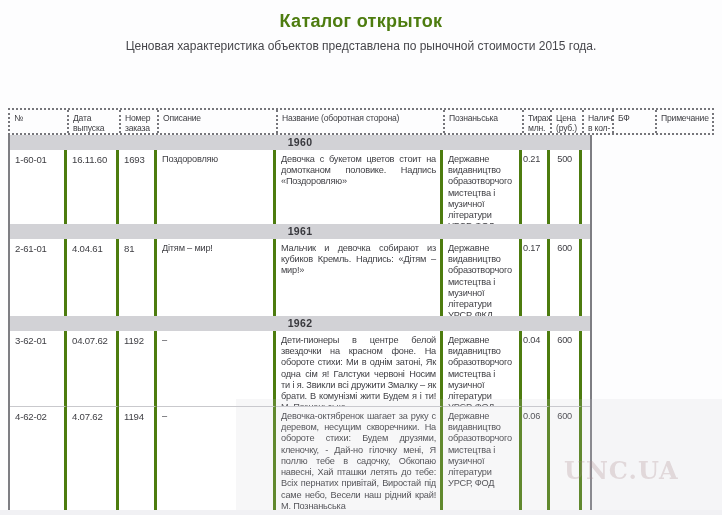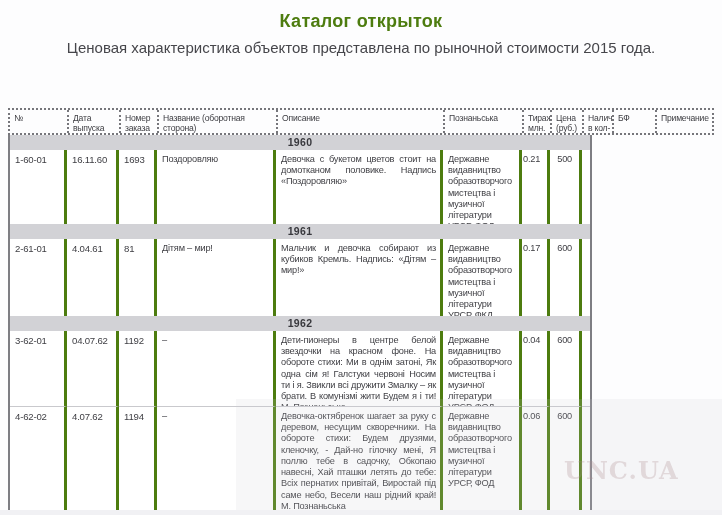--- a/index.html
+++ b/index.html
@@ -11,21 +11,21 @@
     overflow: hidden;
     color: #3e3e43;
   }
   .doc-title {
     position: absolute; top: 11px; left: 0; width: 722px;
     text-align: center; font-size: 18px; font-weight: bold;
     color: #4d7c0f; letter-spacing: 0.3px;
   }
   .doc-subtitle {
     position: absolute; top: 39px; left: 0; width: 722px;
-    text-align: center; font-size: 15px; color: #46464b;
+    text-align: center; font-size: 12px; color: #46464b;
   }
   .catalog-table {
     position: absolute; left: 8px; top: 108px; width: 706px;
   }
   .grid-row {
     display: grid;
     grid-template-columns: 57px 52px 38px 119px 167px 79px 28px 32px 30px 43px 57px;
   }
   .thead {
     height: 27px; width: 706px;
@@ -80,22 +80,22 @@
 <body>
 
 <div class="doc-title">Каталог открыток</div>
 <div class="doc-subtitle">Ценовая характеристика объектов представлена по рыночной стоимости 2015 года.</div>
 
 <div class="catalog-table">
   <div class="thead grid-row">
       <div class="th h-num">№</div>
       <div class="th h-date">Дата выпуска</div>
       <div class="th h-order">Номер заказа</div>
+      <div class="th h-description">Описание</div>
       <div class="th h-name">Название (оборотная сторона)</div>
-      <div class="th h-description">Описание</div>
       <div class="th h-publisher">Познаньська</div>
       <div class="th h-tirazh">Тираж, млн.</div>
       <div class="th h-price">Цена (руб.)</div>
       <div class="th h-in_collection">Наличие в кол-ции</div>
       <div class="th h-bf">БФ</div>
       <div class="th h-note">Примечание</div>
     </div>
   <div class="tbody">
       <div class="year-band">1960</div>
       <div class="trow grid-row" style="height: 74px;">

